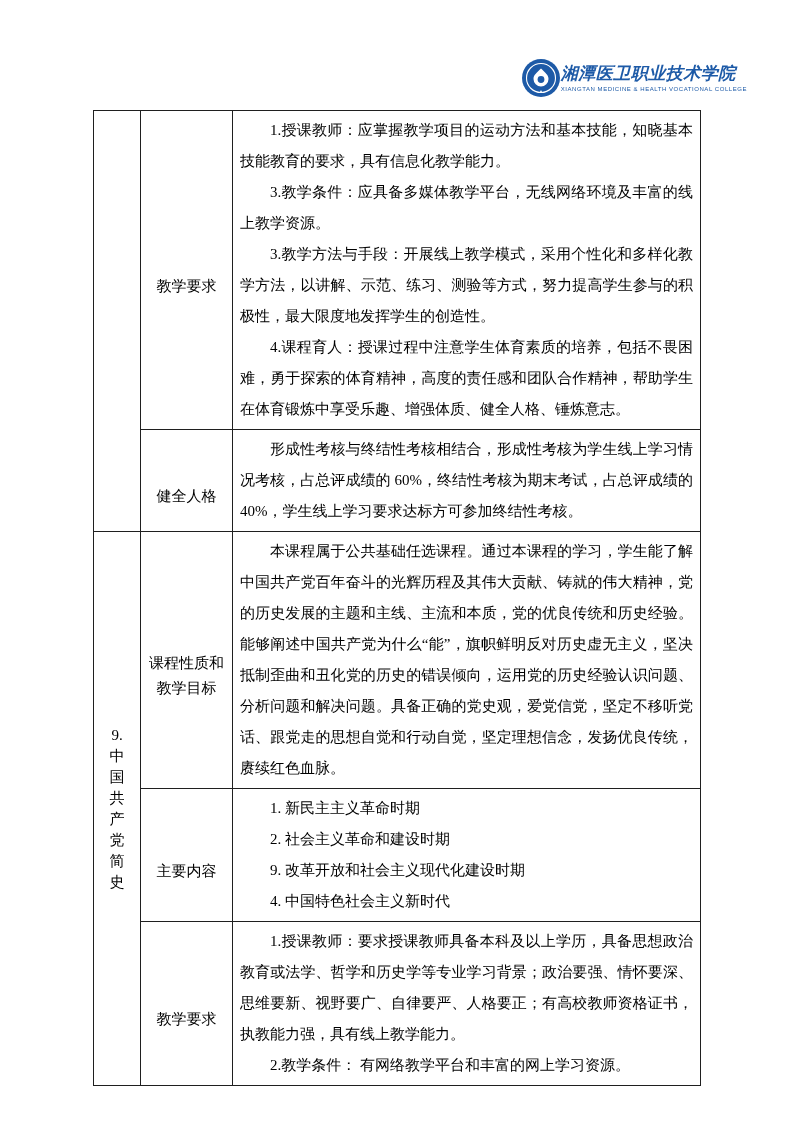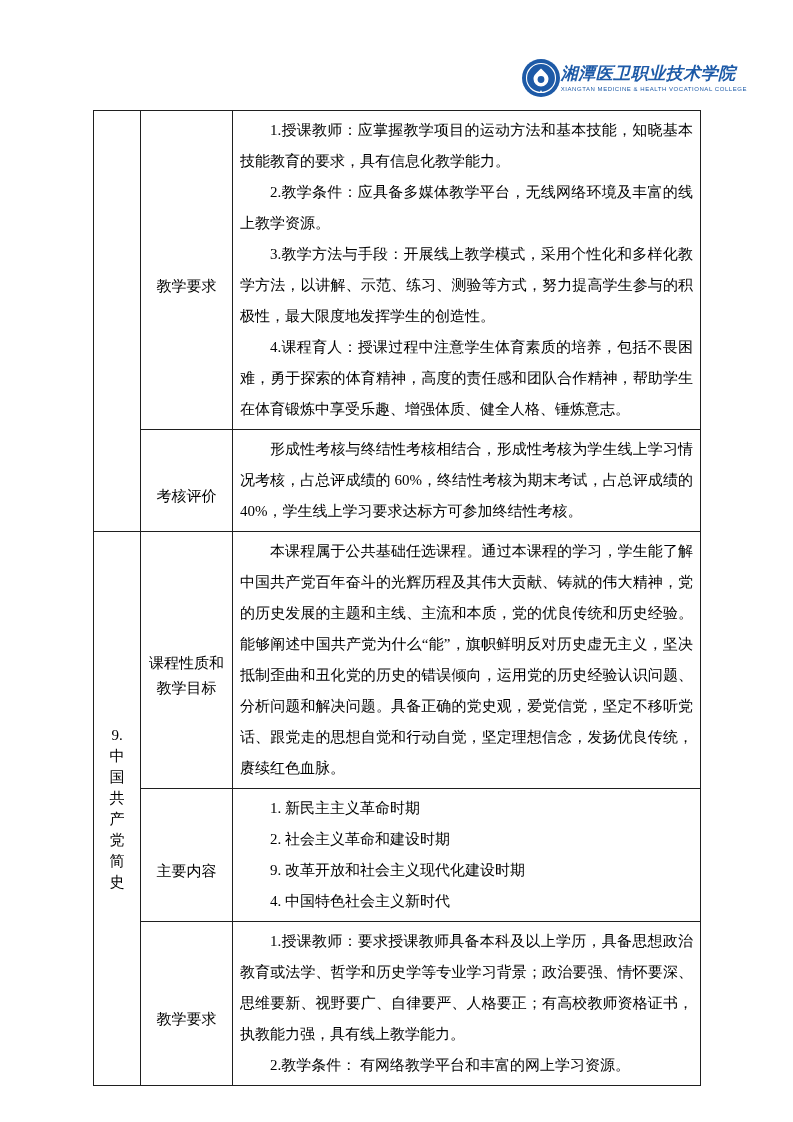--- a/index.html
+++ b/index.html
@@ -104,28 +104,28 @@
       </colgroup>
 
     <tbody>
         <tr class="r1">
       <td class="sectioncol" rowspan="2"></td>
       <td class="label">
         <div class="label-inner">教学要求</div>
       </td>
       <td class="content">
         <p>1.授课教师：应掌握教学项目的运动方法和基本技能，知晓基本技能教育的要求，具有信息化教学能力。</p>
-        <p>2.教学条件：应具备多媒体教学平台，无线网络环境及丰富的线上教学资源。</p>
+        <p>3.教学条件：应具备多媒体教学平台，无线网络环境及丰富的线上教学资源。</p>
         <p>3.教学方法与手段：开展线上教学模式，采用个性化和多样化教学方法，以讲解、示范、练习、测验等方式，努力提高学生参与的积极性，最大限度地发挥学生的创造性。</p>
         <p>4.课程育人：授课过程中注意学生体育素质的培养，包括不畏困难，勇于探索的体育精神，高度的责任感和团队合作精神，帮助学生在体育锻炼中享受乐趣、增强体质、健全人格、锤炼意志。</p>
       </td>
     </tr>
     <tr class="r2">
       <td class="label">
-        <div class="label-inner">考核评价</div>
+        <div class="label-inner">健全人格</div>
       </td>
       <td class="content">
         <p>形成性考核与终结性考核相结合，形成性考核为学生线上学习情况考核，占总评成绩的 60%，终结性考核为期末考试，占总评成绩的 40%，学生线上学习要求达标方可参加终结性考核。</p>
       </td>
     </tr>
 
     <tr class="r3">
       <td class="sectioncol" rowspan="3">
         <div class="vertical-label">9. 中国共产党简史</div>
       </td>

